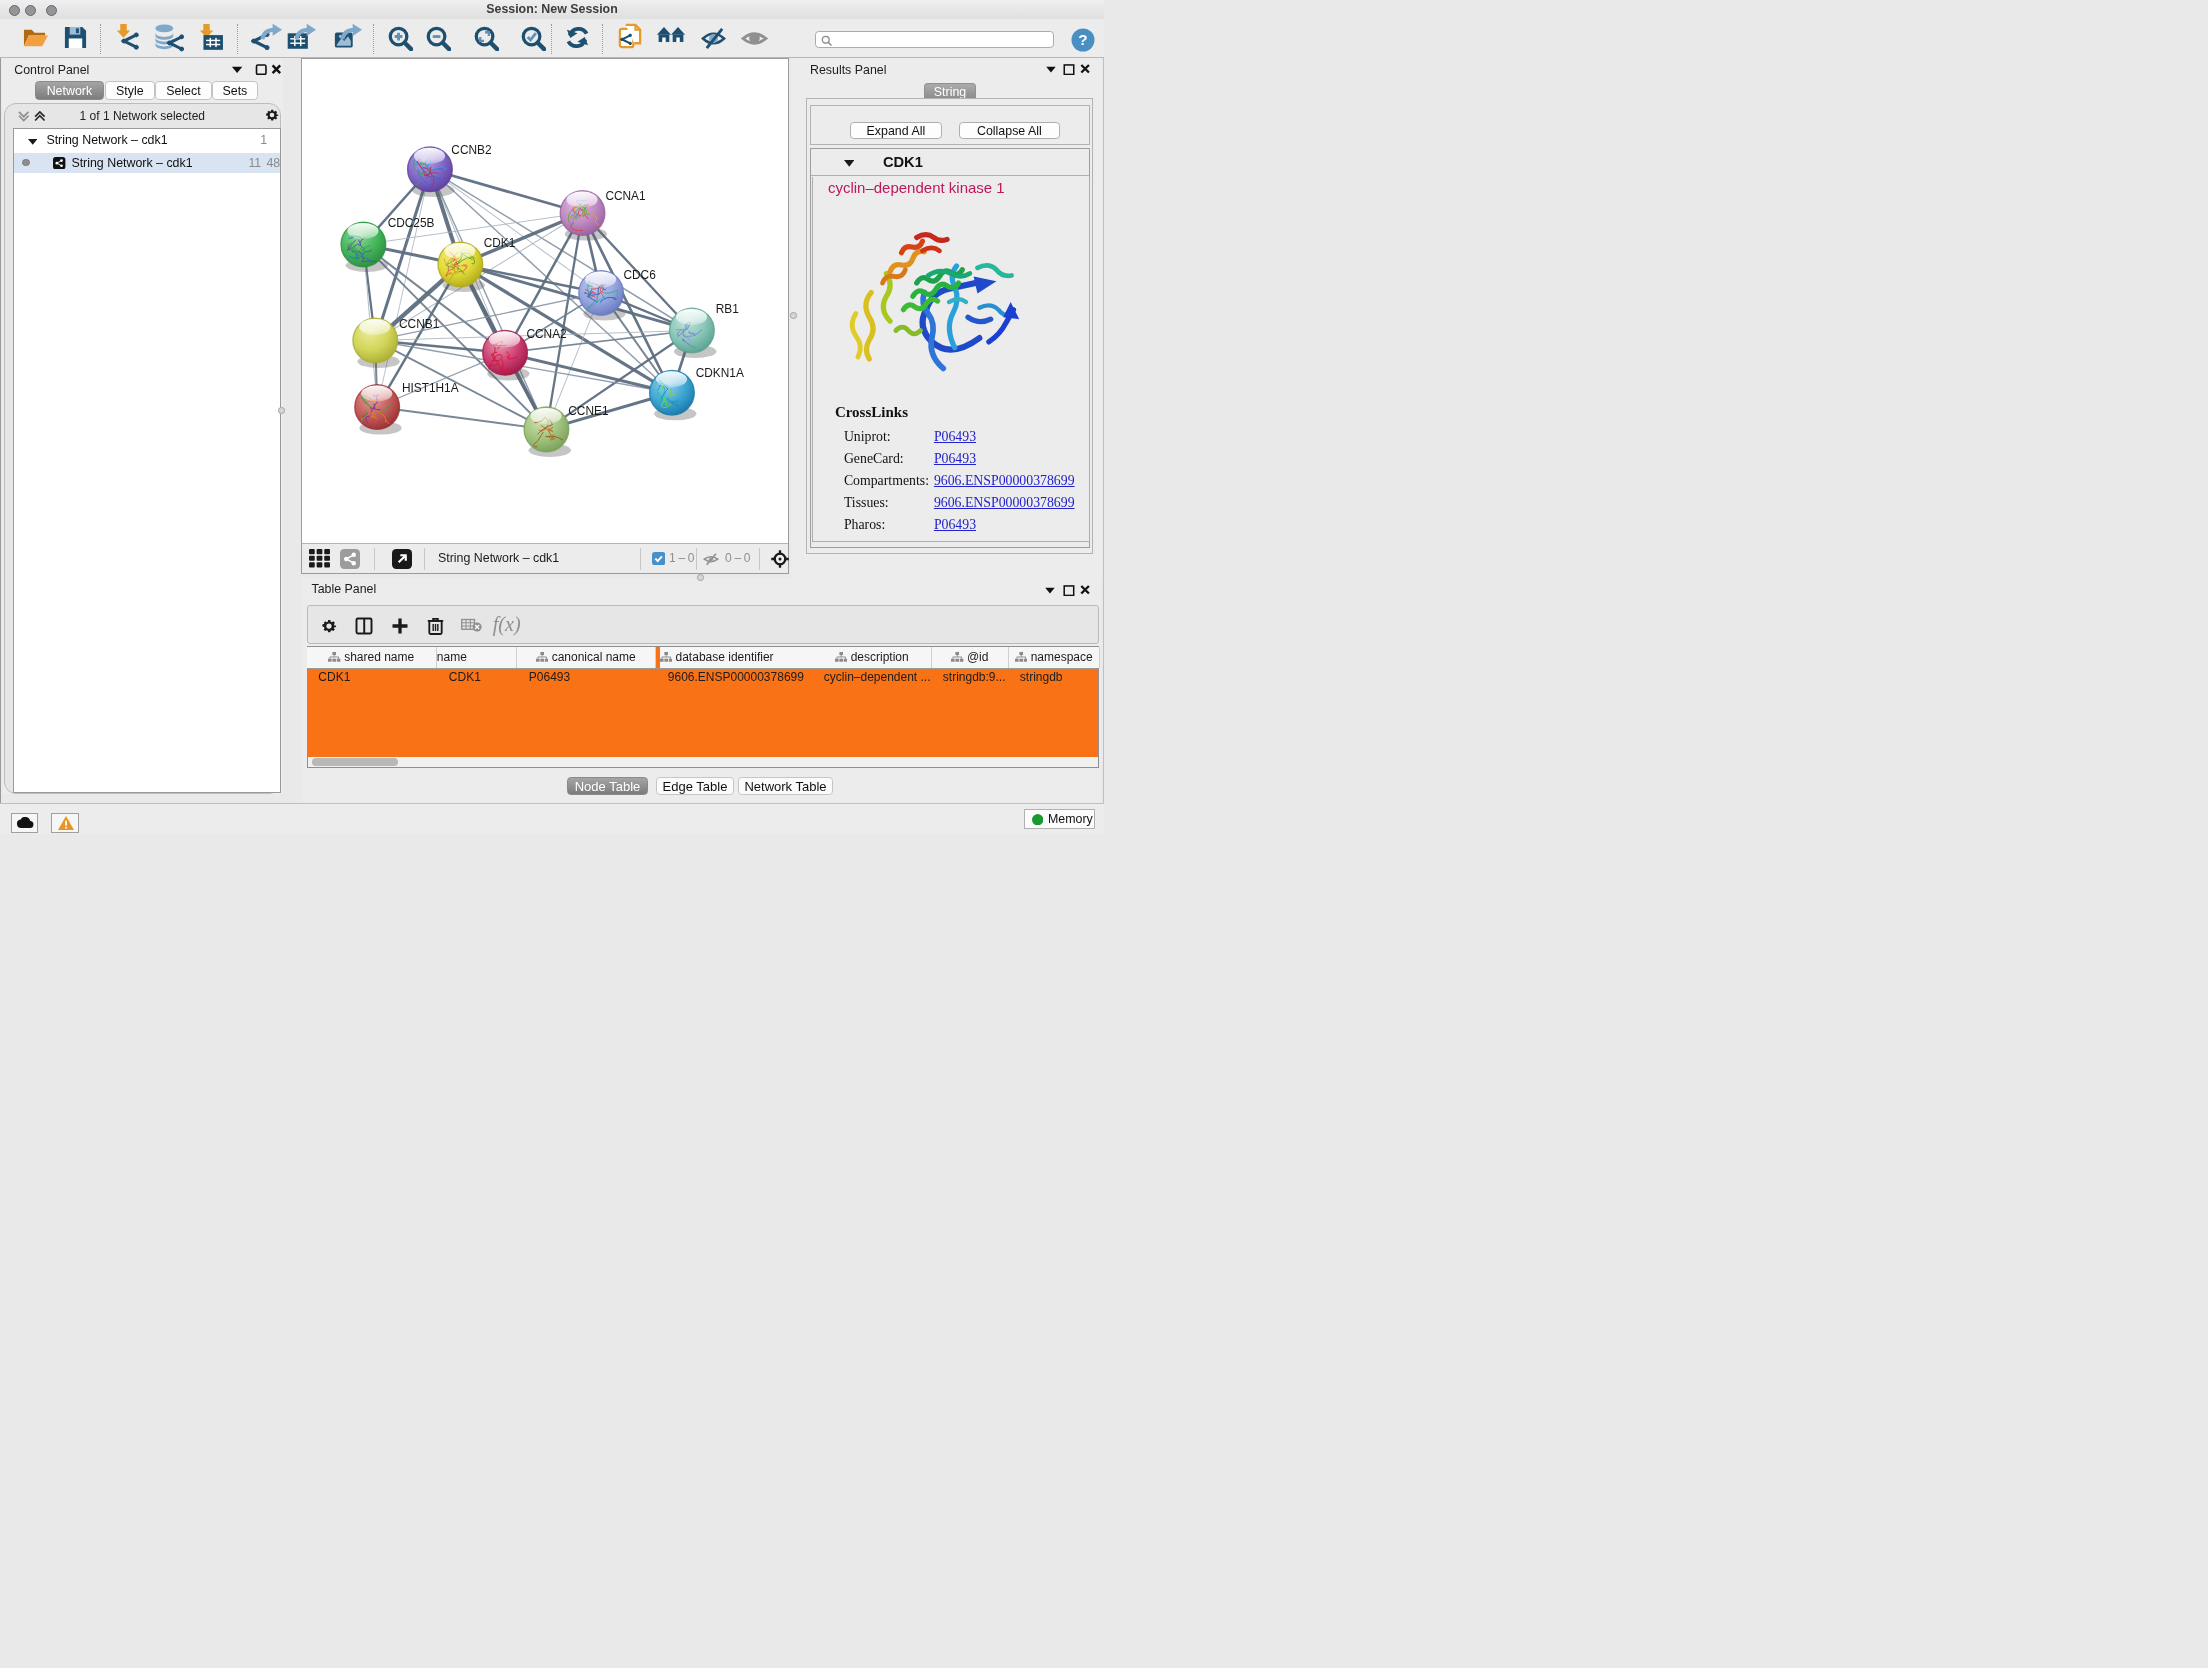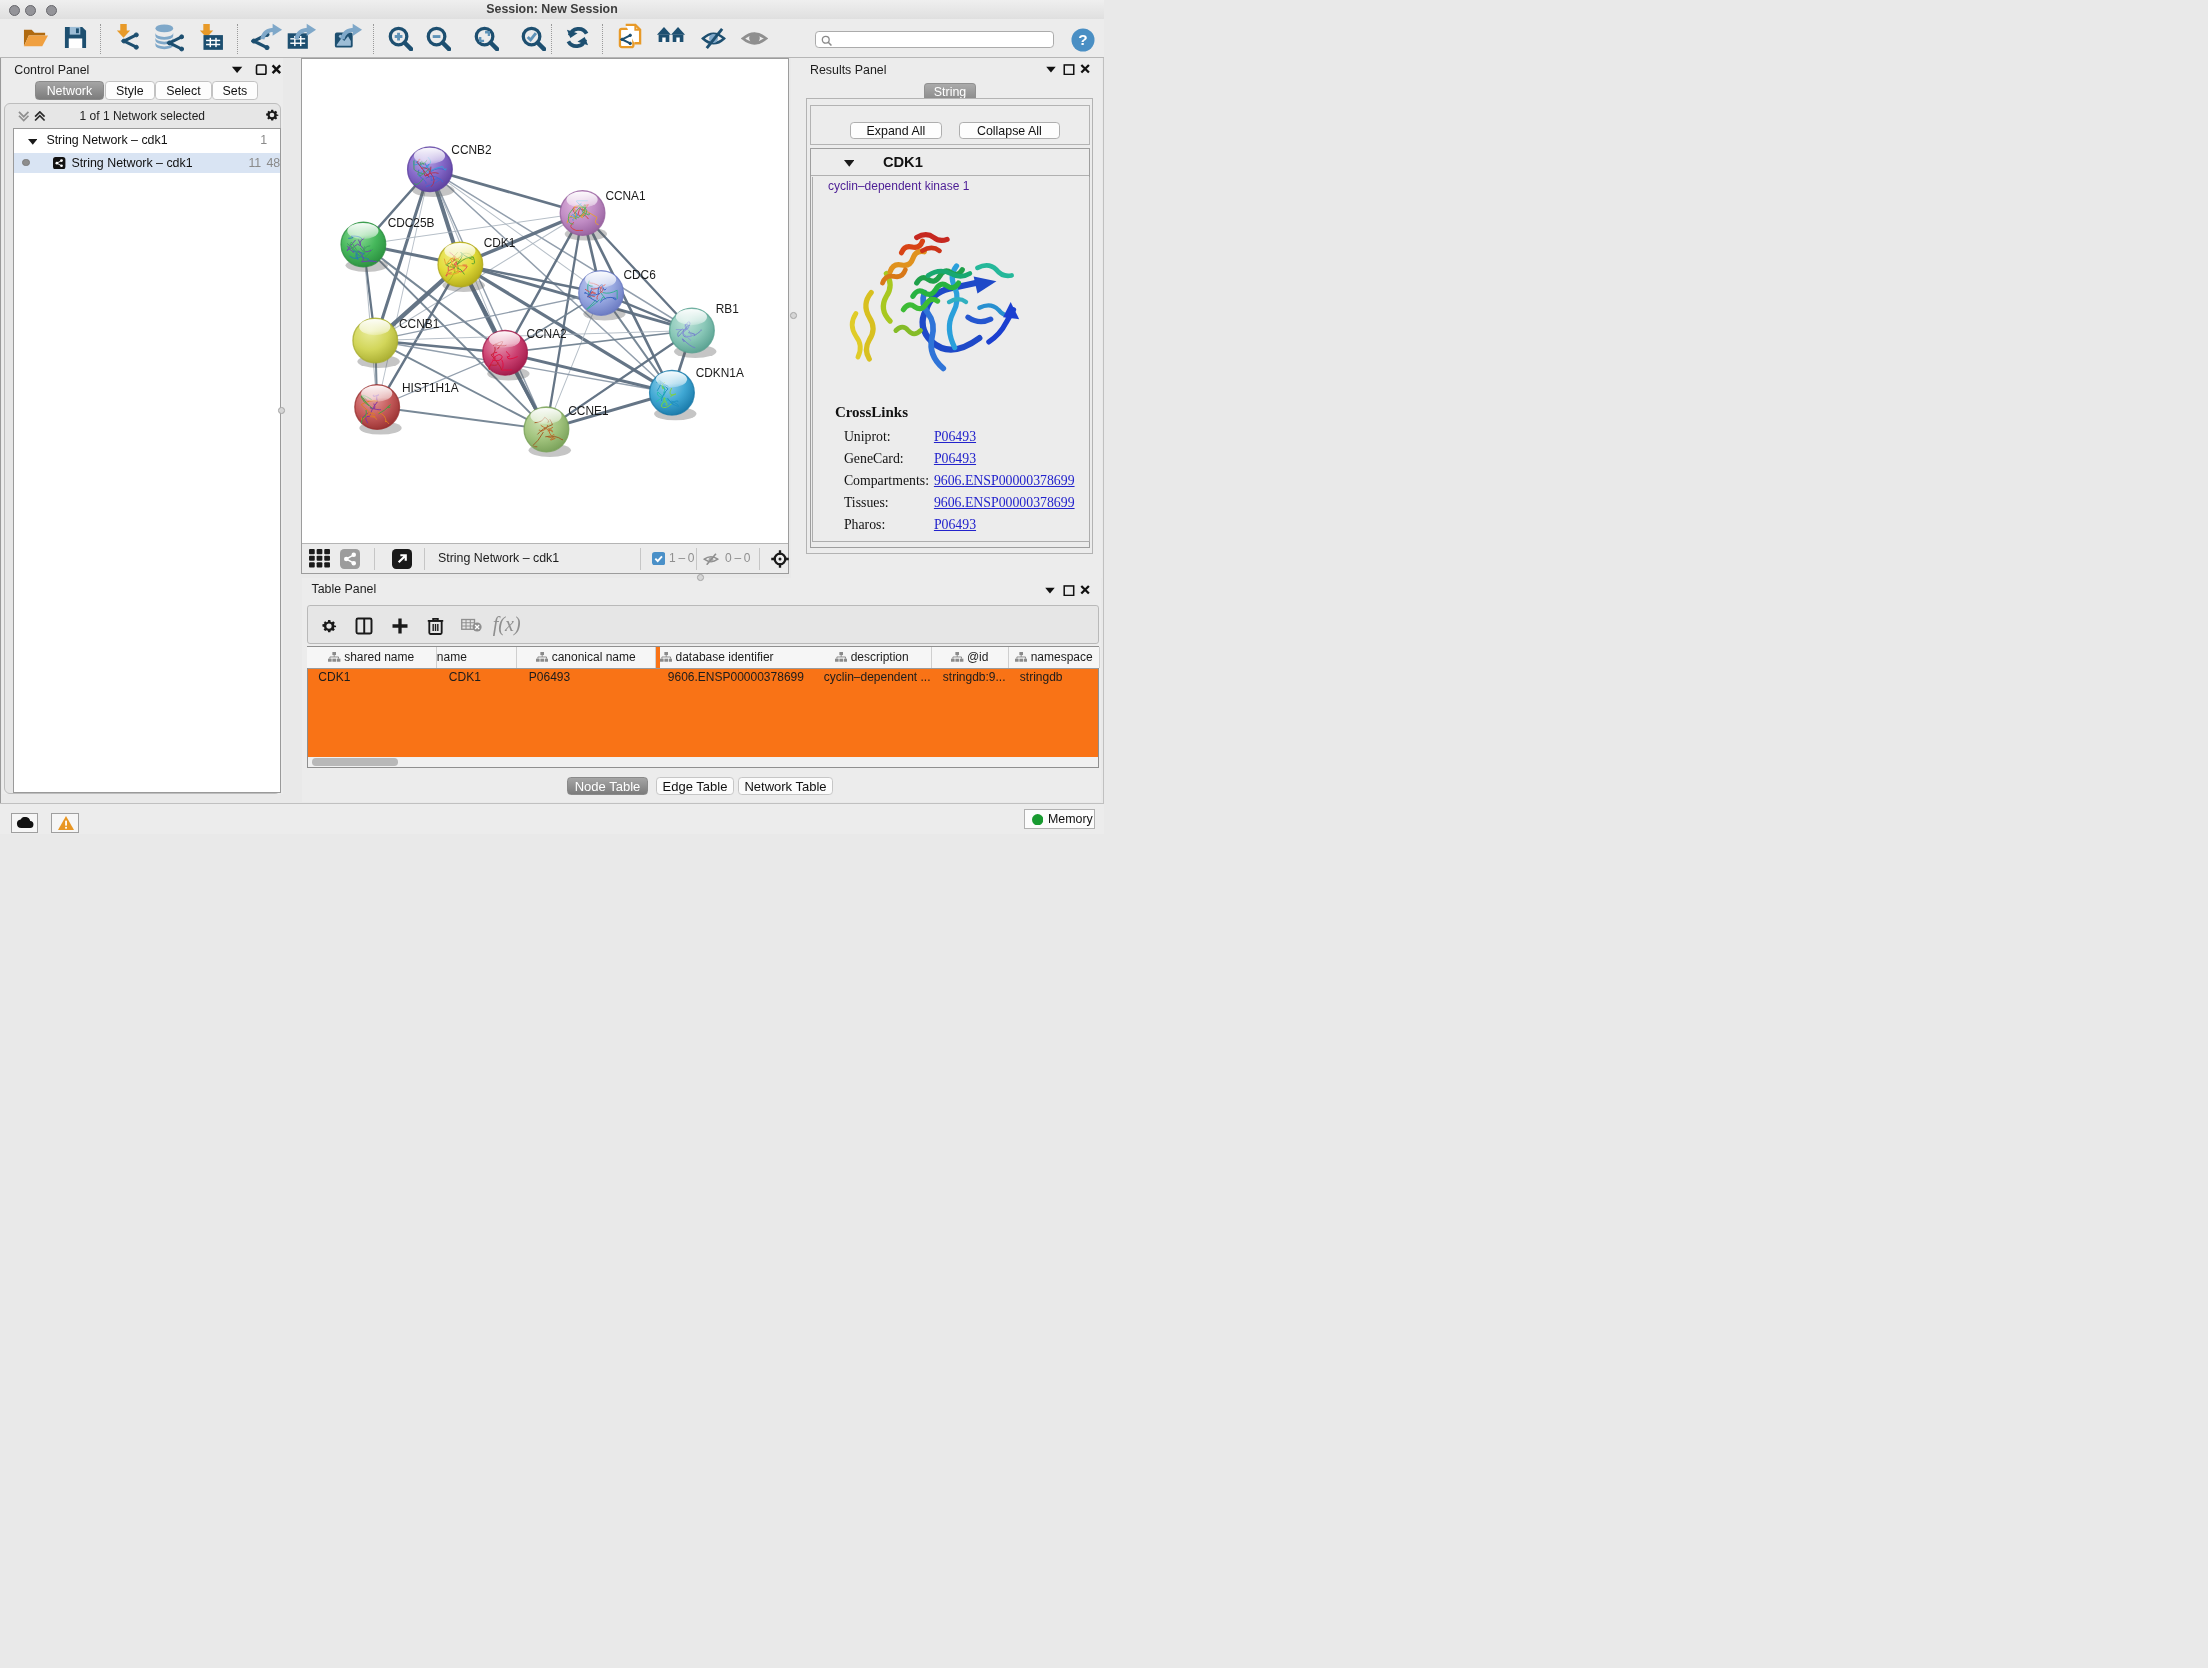--- a/index.html
+++ b/index.html
@@ -28,21 +28,21 @@
 
 #cpanel { left:1.9px; top:58px; width:281px; height:736px; background:#ececec; }
 .panehead { font-size:12.4px; color:#1d1d1d; }
 .paneicons { position:absolute; font-size:12.4px; color:#111; }
 .tab { position:absolute; height:19px; line-height:18px; text-align:center;
   font-size:12.4px; color:#111; background:#fdfdfd; border:1px solid #c2c2c2;
   border-radius:3.8px; }
 .tabsel { background:linear-gradient(#a5a5a5,#7c7c7c); color:#fff;
   border-color:#8a8a8a; }
 #cpbox { position:absolute; left:1.9px; top:45px; width:277px; height:691px;
-  background:#e6e6e6; border:1px solid #bdbdbd; border-radius:6px; }
+  background:#e6e6e6; border:1px solid #bdbdbd; border-radius:12px; }
 #cplist { position:absolute; left:8.6px; top:24px; width:268px; height:665px;
   background:#fff; border:1px solid #9a9a9a; }
 
 
 #netview { left:301px; top:58px; width:488px; height:516px;
   background:#fff; border:1px solid #9c9c9c; }
 #netbar { position:absolute; left:0; top:484px; width:486px; height:29.5px;
   background:#ececec; border-top:1px solid #b4b4b4; }
 .nbsep { position:absolute; top:3.8px; height:22px; width:0;
   border-left:1px solid #c6c6c6; }
@@ -669,21 +669,21 @@
       <div class="rbtn" style="left:148px;width:101px;">Collapse All</div>
     </div>
     <div style="position:absolute;left:2.9px;top:49px;width:280px;height:400px;border:1px solid #9e9e9e;background:#ececec;">
       <div style="position:absolute;left:0;top:0;width:100%;height:27px;border-bottom:1px solid #b0b0b0;">
         <svg style="position:absolute;left:33px;top:9.5px;" width="10.5" height="8.6" viewBox="0 0 11 9">
             <path d="M0 1 L11 1 L5.5 8 Z" fill="#1a1a1a"></path>
           </svg>
         <span style="position:absolute;left:72px;top:4.8px;font-size:14.7px;font-weight:bold;color:#111;">CDK1</span>
       </div>
       <div style="position:absolute;left:1px;top:27.6px;width:278px;height:365px;border:1px solid #adadad;border-top:none;">
-        <div style="position:absolute;left:15px;top:2.9px;font-size:12px;color:#4c1d95;text-align:right;">cyclin–dependent kinase 1</div>
+        <div style="position:absolute;left:15px;top:2.9px;font-size:15px;color:#be185d;text-align:right;">cyclin–dependent kinase 1</div>
         <svg style="position:absolute;left:24px;top:49px;" width="186" height="154" viewBox="0 0 196 162">
 <g fill="none" stroke-linecap="round">
 <path d="M150 118 Q120 140 100 122 Q84 106 94 88" stroke="#1e49c8" stroke-width="6.5"></path>
 <path d="M94 88 Q100 70 118 66 L146 60" stroke="#1e49c8" stroke-width="6.5"></path>
 <path d="M144 53 L168 58 L148 71 Z" fill="#1e49c8" stroke="none"></path>
 <path d="M112 150 Q96 136 100 118 Q104 102 96 92 Q88 82 92 70" stroke="#2f74d8" stroke-width="6"></path>
 <path d="M124 128 Q114 108 122 92 Q130 78 124 64 Q118 52 126 42" stroke="#2aa0db" stroke-width="5.5"></path>
 <path d="M138 96 Q150 104 162 98" stroke="#2456d0" stroke-width="5.5"></path>
 <path d="M84 60 q5 -9 12 -4 q7 5 12 -3 q5 -9 12 -4 q7 5 12 -3" stroke="#1fa04a" stroke-width="5.5"></path>
 <path d="M80 74 q5 -9 12 -4 q7 5 12 -3 q5 -9 12 -4 q7 5 12 -3" stroke="#27b340" stroke-width="5.5"></path>

